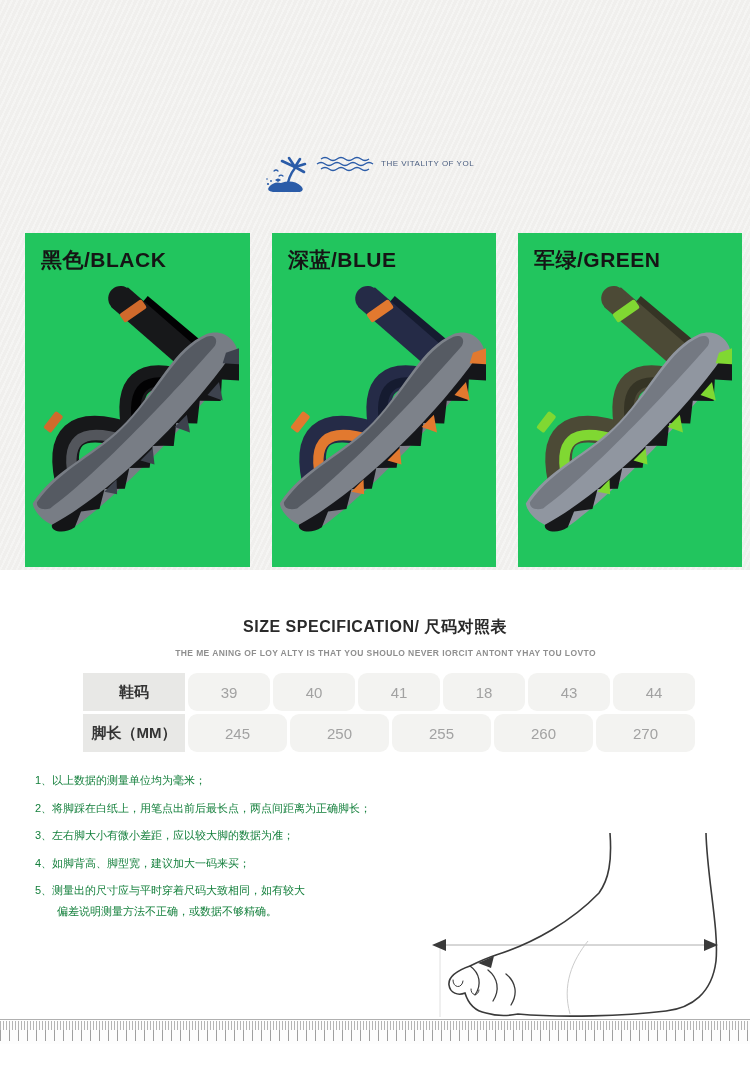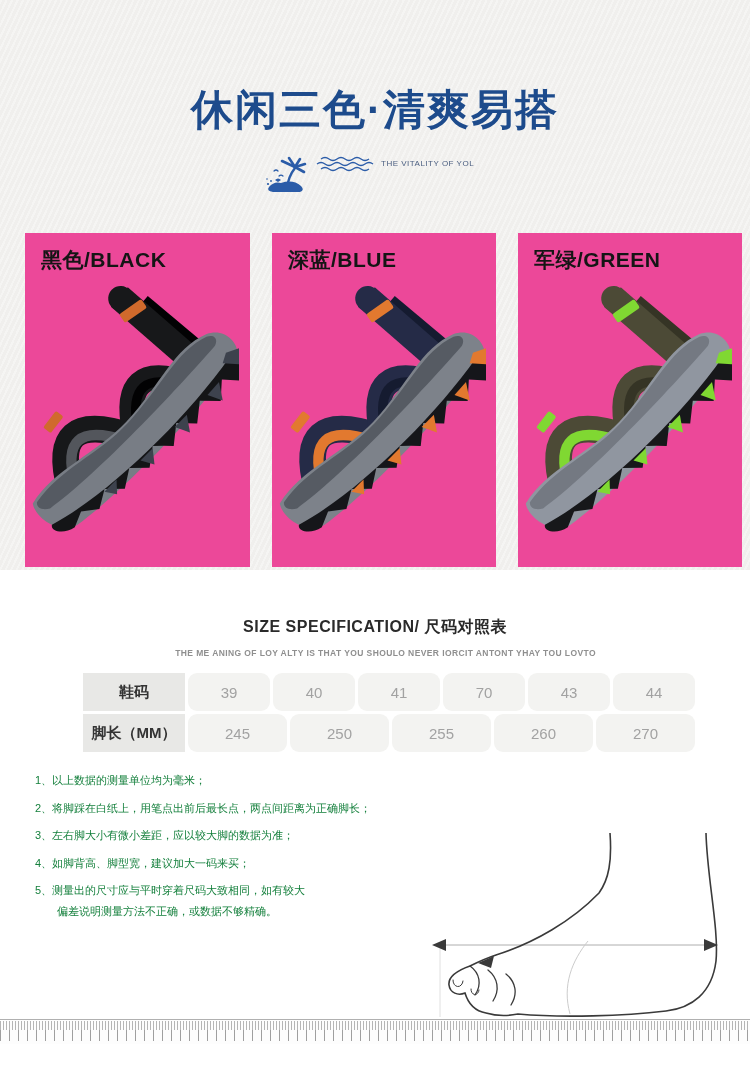--- a/index.html
+++ b/index.html
@@ -9,21 +9,21 @@
   .band-top:after{content:"";position:absolute;inset:0;
      background:repeating-linear-gradient(115deg,rgba(255,255,255,.35) 0 2px,rgba(0,0,0,0) 2px 5px);}
   
   .main-title{position:absolute;left:0;top:82px;width:750px;text-align:center;
      font-size:42px;font-weight:700;color:#1d4b8c;letter-spacing:2px;z-index:2;}
   
   .logo{position:absolute;left:266px;top:156px;display:flex;align-items:flex-start;gap:7px;z-index:2;}
   .logo-right{display:flex;flex-direction:row;}
   .logo-tagline{font-size:8px;color:#4a5e80;letter-spacing:.5px;margin-top:3px;white-space:nowrap;}
   
-  .card{position:absolute;top:233px;height:334px;background:#ec4899;z-index:2;}
+  .card{position:absolute;top:233px;height:334px;background:#22c55e;z-index:2;}
   .card1{left:25px;width:225px;}
   .card2{left:272px;width:224px;}
   .card3{left:518px;width:224px;}
   .card-label{position:absolute;left:16px;top:13px;font-size:21px;font-weight:700;color:#151515;
      letter-spacing:.5px;white-space:nowrap;}
   .sandal{position:absolute;left:2px;top:42px;width:212px;height:296px;}
   .s-strap{stroke:var(--strap);fill:none;}
   .s-strapdark{stroke:var(--strapDark);fill:none;}
   .s-mesh{stroke:var(--mesh);fill:none;}
   .f-strap{fill:var(--strap);}
@@ -57,21 +57,20 @@
      background-size:100% 9px,100% 20px;
      background-repeat:repeat-x,repeat-x;
      background-position:0 1px,0 1px;}
 </style>
 </head>
 <body>
 
 <div id="page">
   <div class="band-top"></div>
 
-  <div class="main-title">休闲三色·清爽易搭</div>
 
   <div class="logo">
     <svg width="42" height="44" viewBox="0 0 42 44">
       <g fill="none" stroke="#2b5ca8" stroke-linecap="round">
         <path d="M21,32 C22,24 25,17 29,12" stroke-width="2.4"></path>
         <path d="M29,11 L16,5" stroke-width="2.6"></path>
         <path d="M29,11 L23,2" stroke-width="2.6"></path>
         <path d="M29,11 L34,3" stroke-width="2.6"></path>
         <path d="M29,11 L39,8" stroke-width="2.6"></path>
         <path d="M29,11 L38,16" stroke-width="2.6"></path>
@@ -184,21 +183,21 @@
 
   <div class="size-heading">SIZE SPECIFICATION/ 尺码对照表</div>
   <div class="size-subtext">THE ME ANING OF LOY ALTY IS THAT YOU SHOULO NEVER IORCIT ANTONT YHAY TOU LOVTO</div>
 
   <div class="size-table">
     <div class="t-row">
       <div class="t-label">鞋码</div>
       <div class="t-cell">39</div>
       <div class="t-cell">40</div>
       <div class="t-cell">41</div>
-      <div class="t-cell">70</div>
+      <div class="t-cell">18</div>
       <div class="t-cell">43</div>
       <div class="t-cell">44</div>
     </div>
     <div class="t-row">
       <div class="t-label">脚长（MM）</div>
       <div class="t-cell">245</div>
       <div class="t-cell">250</div>
       <div class="t-cell">255</div>
       <div class="t-cell">260</div>
       <div class="t-cell">270</div>

